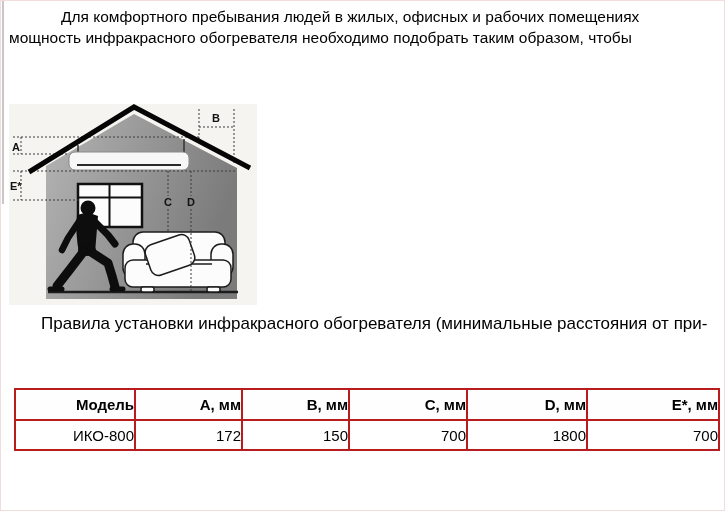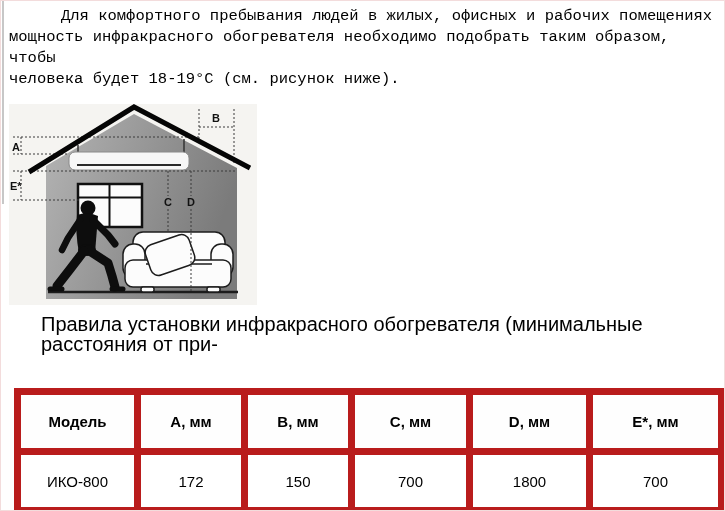--- a/index.html
+++ b/index.html
@@ -3,49 +3,48 @@
 <meta charset="utf-8">
 <style>
   html,body{margin:0;padding:0;background:#fff;}
   .page{
     position:relative;width:725px;height:511px;background:#ffffff;
     font-family:"Liberation Sans",sans-serif;color:#000;overflow:hidden;
     box-sizing:border-box;border:1px solid #f3dcdc;
   }
   .edge-artifact{position:absolute;left:1px;top:0;width:2px;height:203px;background:#8f8f8f;opacity:.5;}
   .intro{position:absolute;left:8px;top:5px;width:708px;font-size:15.5px;line-height:21px;}
-  .intro span{display:block;font-family:Liberation Mono, monospace;}
+  .intro span{display:block;}
   .intro .first{padding-left:52px;}
   .figure{position:absolute;left:8px;top:103px;width:248px;height:201px;background:#f5f4f1;}
-  .caption{position:absolute;left:32px;top:313px;width:680px;font-size:20px;line-height:20px;}
+  .caption{position:absolute;left:32px;top:313px;width:680px;font-size:17px;line-height:20px;}
   .caption span{display:block;}
   .caption .first{padding-left:8px;}
   .table-title{position:absolute;left:38px;top:364px;font-size:15.5px;font-weight:bold;white-space:nowrap;}
   .dist-table{
     position:absolute;left:13px;top:387px;border-collapse:collapse;table-layout:fixed;
     width:704px;font-size:15px;
   }
   .dist-table th,.dist-table td{
-    border:7px solid #b91c1c;text-align:center;vertical-align:middle;
-    height:28px;padding:12px;overflow:hidden;
+    border:2px solid #b91c1c;text-align:right;vertical-align:middle;
+    height:28px;padding:0;overflow:hidden;
   }
   .dist-table{border:2px solid #7f7f7f;}
   .dist-table th{font-weight:bold;height:29px;background:#fefefe;}
   svg text{font-family:"Liberation Sans",sans-serif;font-weight:bold;font-size:11px;fill:#111;}
 </style>
 </head>
 <body>
 
 <div class="page">
   <div class="edge-artifact"></div>
 
   <div class="intro">
     <span class="first">Для комфортного пребывания людей в жилых, офисных и рабочих помещениях</span>
     <span>мощность инфракрасного обогревателя необходимо подобрать таким образом, чтобы</span>
-    <span>человека будет 18-19°С (см. рисунок ниже).</span>
   </div>
 
   <div class="figure">
     <svg width="248" height="201" viewBox="0 0 248 201">
       <defs>
         <linearGradient id="wallGrad" x1="0" y1="0" x2="1" y2="0.35">
           <stop offset="0" stop-color="#b5b5b5"></stop>
           <stop offset="1" stop-color="#7b7b7b"></stop>
         </linearGradient>
       </defs>

